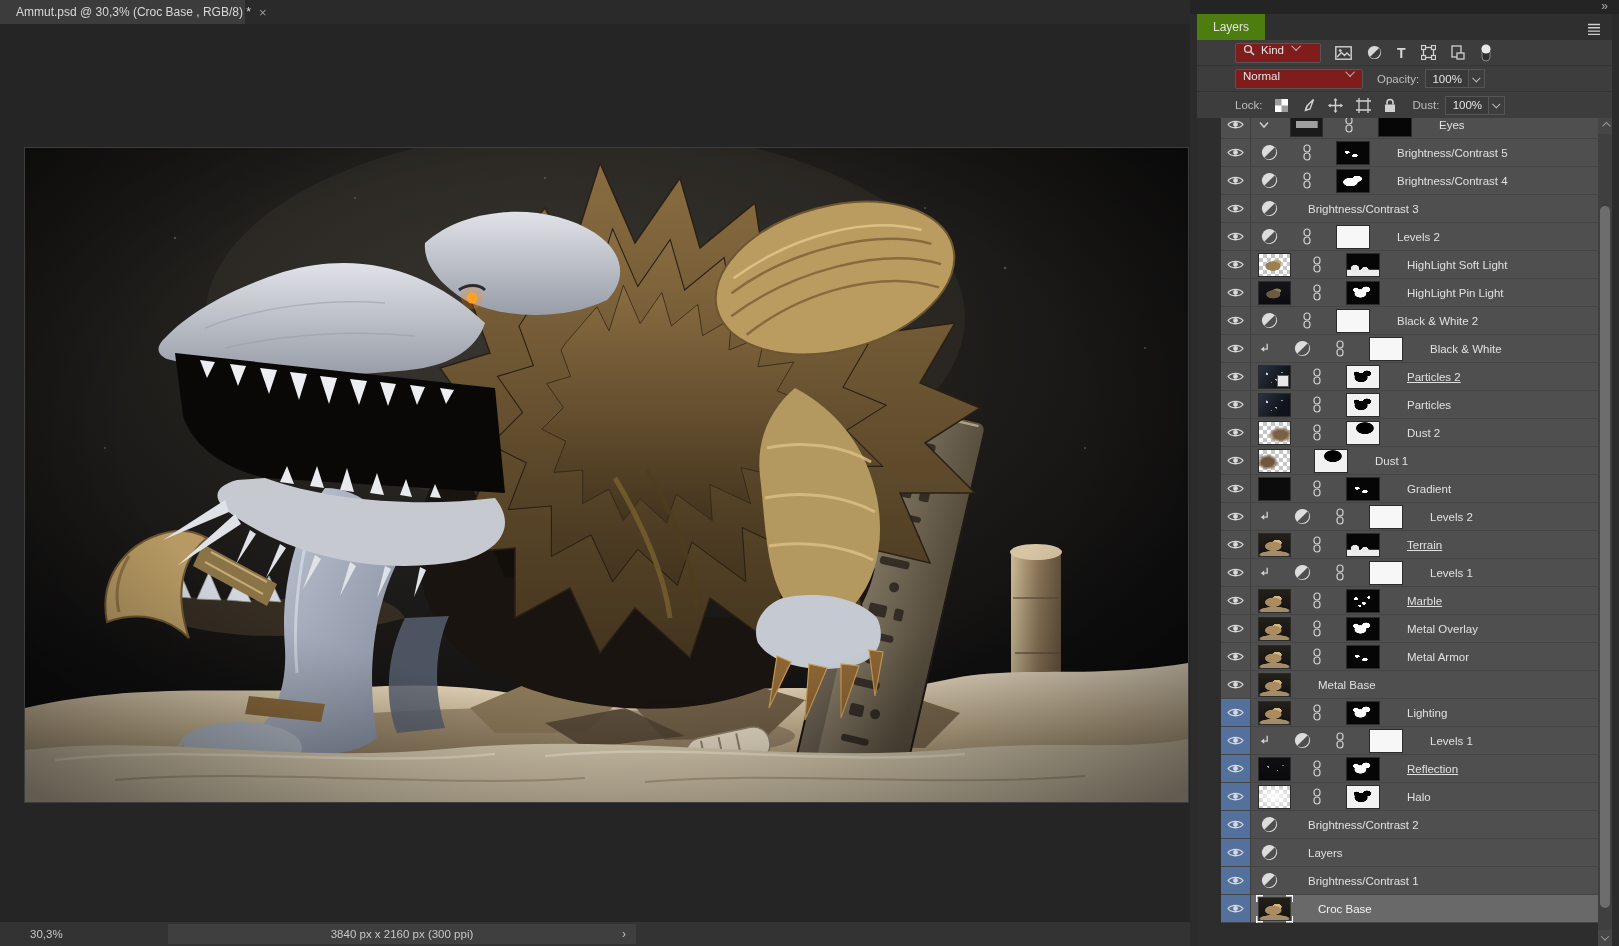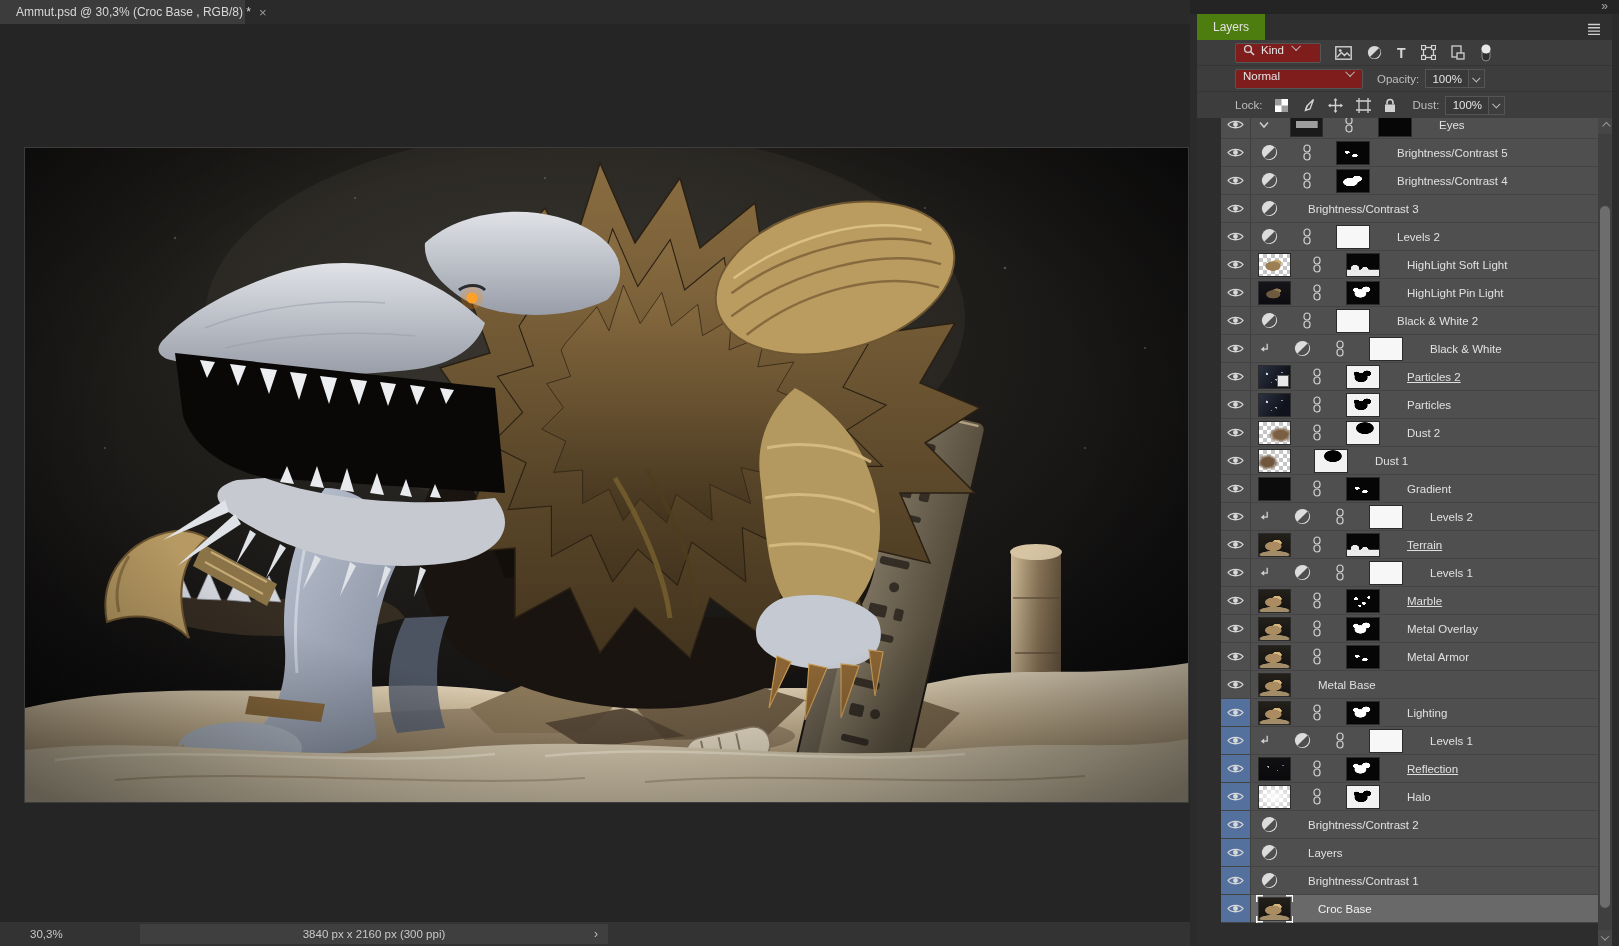--- a/index.html
+++ b/index.html
@@ -10,21 +10,21 @@
   #docarea { position:absolute; left:0; top:0; width:1190px; height:946px; background:#262626; }
   #doc-tabbar { position:absolute; left:0; top:0; width:100%; height:24px; background:#2a2a2a; }
   #doc-tab { position:absolute; left:0; top:0; height:24px; width:245px; background:#3c3c3c;
     display:flex; align-items:center; padding:0 8px 0 16px; }
   #doc-tab .title { font-size:12px; color:#d8d8d8; white-space:nowrap; }
   #doc-tab .close { margin-left:8px; color:#9b9b9b; font-size:13px; line-height:1; cursor:default; }
   #pasteboard { position:absolute; left:0; top:24px; width:1190px; height:898px; background:#252525; }
   #canvas-img { position:absolute; left:25px; top:124px; width:1163px; height:654px;
     outline:1px solid #3d3d3d; }
   #statusbar { position:absolute; left:0; bottom:0; width:1190px; height:24px; background:#333333;
-    display:flex; align-items:center; font-size:11.5px; color:#c9c9c9; }
+    display:flex; align-items:center; font-size:11.5px; color:#c9c9c9;gap:28px; }
   #statusbar .zoomval { margin-left:30px; width:70px; }
   #statusbar .docfield { margin-left:40px; width:468px; height:20px; background:#3f3f3f;
     display:flex; align-items:center; justify-content:center; position:relative; }
   #statusbar .docfield .chev { position:absolute; right:10px; color:#bdbdbd; font-size:12px; }
 
   
   #panel { position:absolute; left:1190px; top:0; width:429px; height:946px; background:#2b2b2b; }
   #panel .topstrip { position:absolute; left:0; top:0; width:100%; height:14px; background:#242424; }
   #panel .collapse { position:absolute; right:12px; top:-1px; color:#aaaaaa; font-size:12px; letter-spacing:-1px; }
   #panel .tabrow { position:absolute; left:7px; right:7px; top:14px; height:26px; background:#2f2f2f; }

